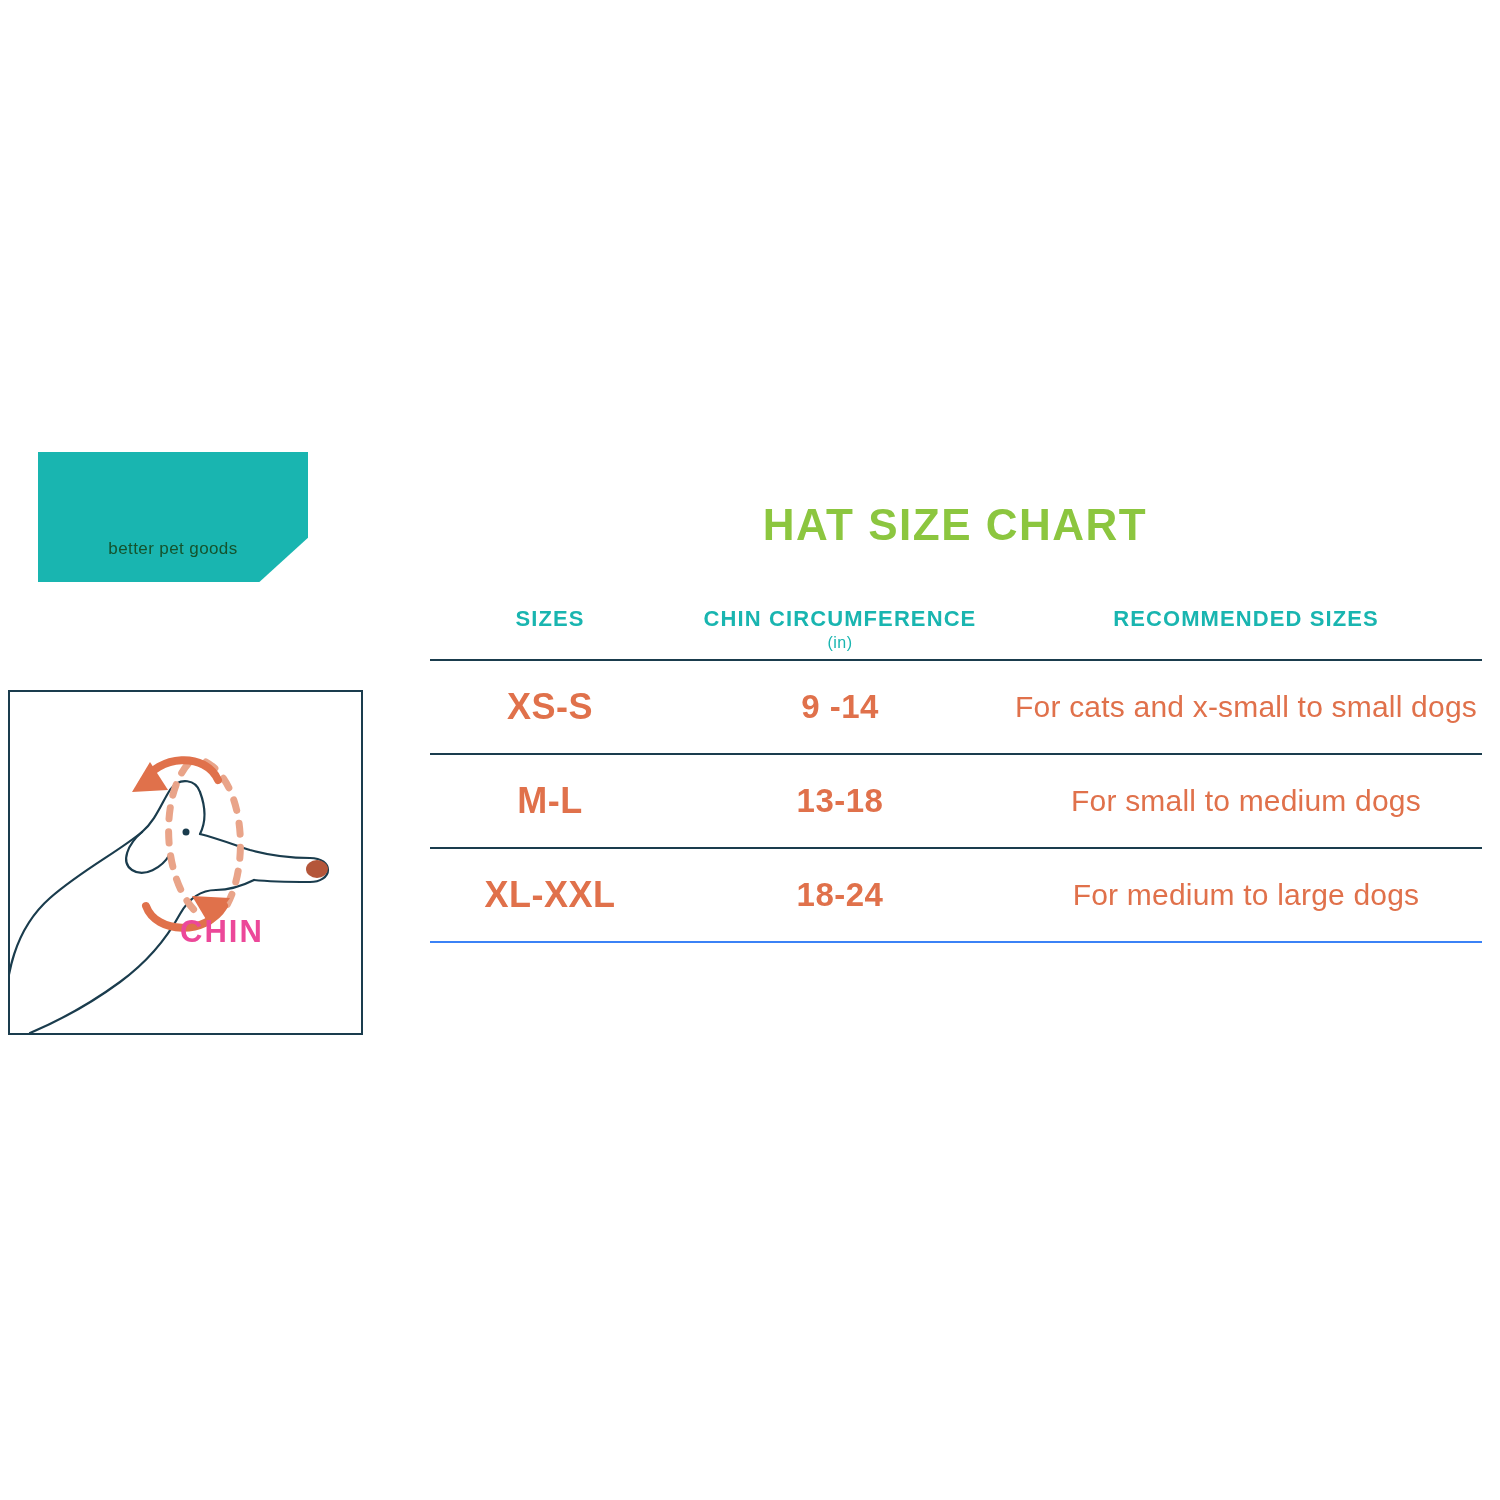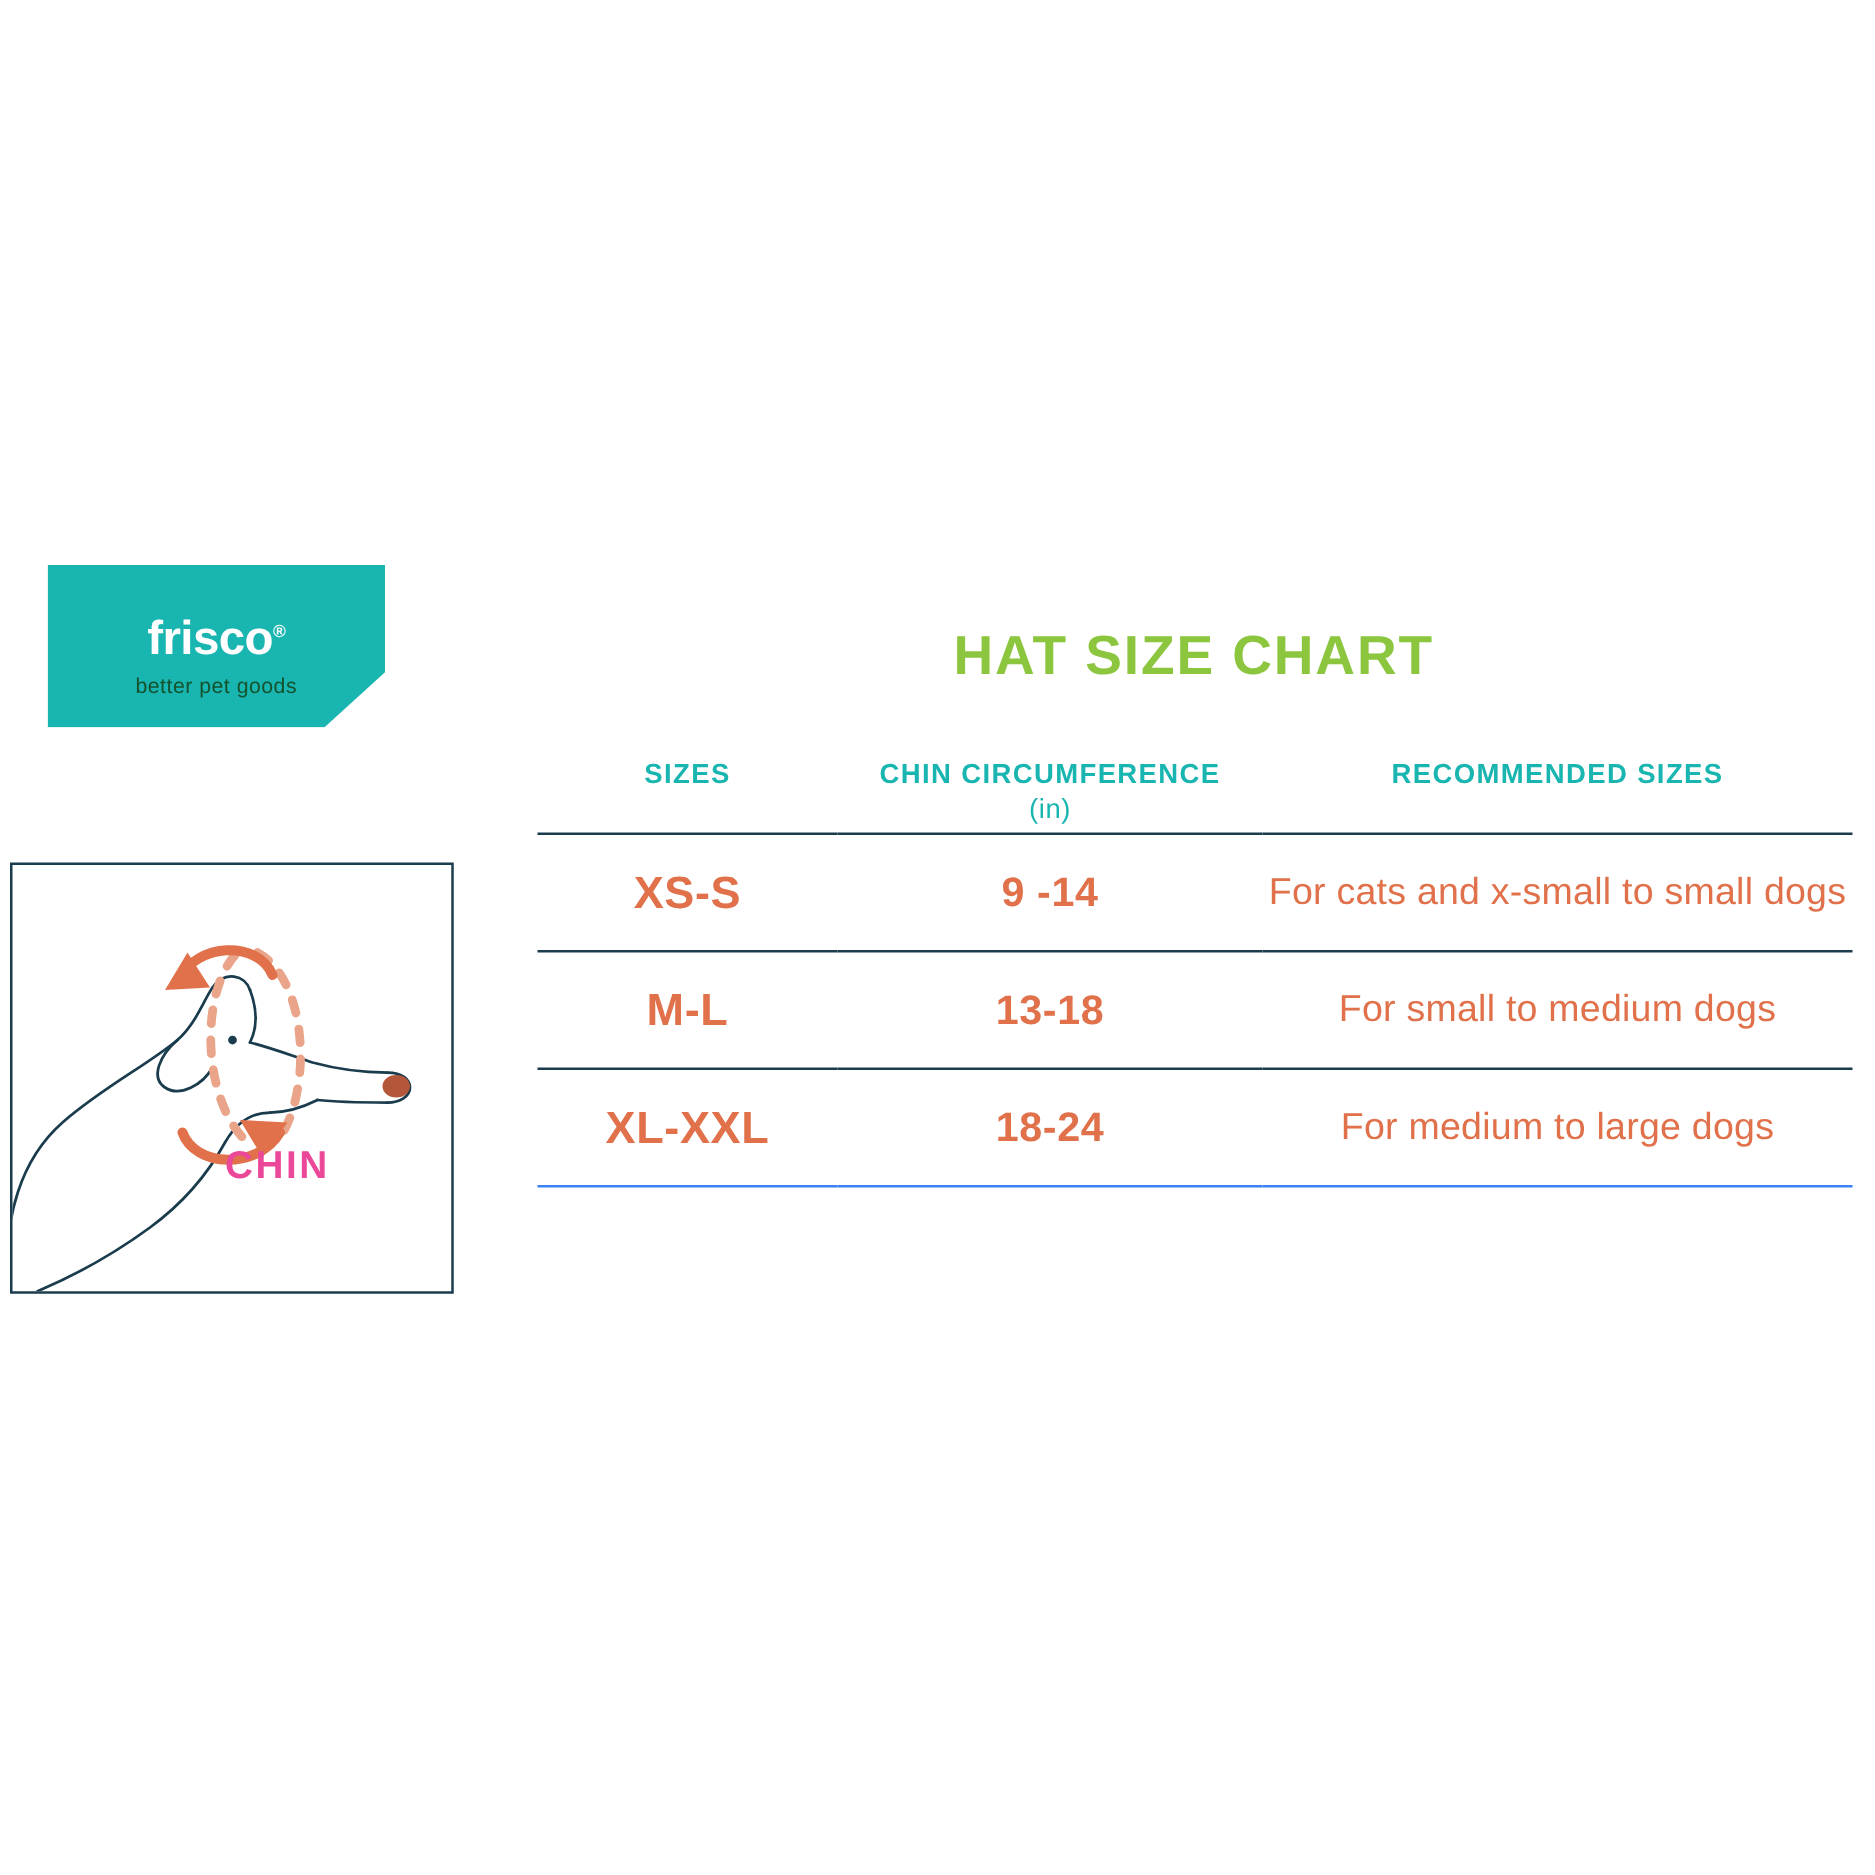--- a/index.html
+++ b/index.html
@@ -115,21 +115,21 @@
     letter-spacing: 1.1px;
     color: #19b5b0;
     padding: 0 0 6px 0;
     text-align: center;
     vertical-align: top;
     line-height: 1.25;
   }
   #size-table th .unit {
     display: block;
     font-weight: normal;
-    font-size: 22px;
+    font-size: 16px;
     letter-spacing: 0.5px;
   }
 
   #size-table tbody tr {
     border-top: 2px solid #1a3c4d;
   }
   #size-table tbody tr:last-child {
     border-bottom: 2px solid #3b82f6;
   }
   #size-table td {
@@ -152,23 +152,20 @@
     font-size: 30px;
     font-weight: normal;
     letter-spacing: 0.2px;
   }
 </style>
 </head>
 <body>
 
 <div id="logo-block">
   <div id="logo-shape"></div>
-  <div id="logo-wordmark">
-    <span>frisco</span><sup>®</sup>
-  </div>
   <div id="logo-tagline">better pet goods</div>
 </div>
 
 <div id="illustration-box">
   <svg id="illustration-svg" width="351" height="341" viewBox="0 0 351 341">
 
     <g fill="none" stroke="#1a3c4d" stroke-width="2.2" stroke-linecap="round" stroke-linejoin="round">
       <path d="M-6 341 C -6 280, 6 236, 40 206 C 72 178, 108 160, 132 140"></path>
       <path d="M132 140 C 146 128, 152 110, 160 98 C 170 84, 186 88, 190 100"></path>
       <path d="M190 100 C 196 116, 196 130, 190 142"></path>

